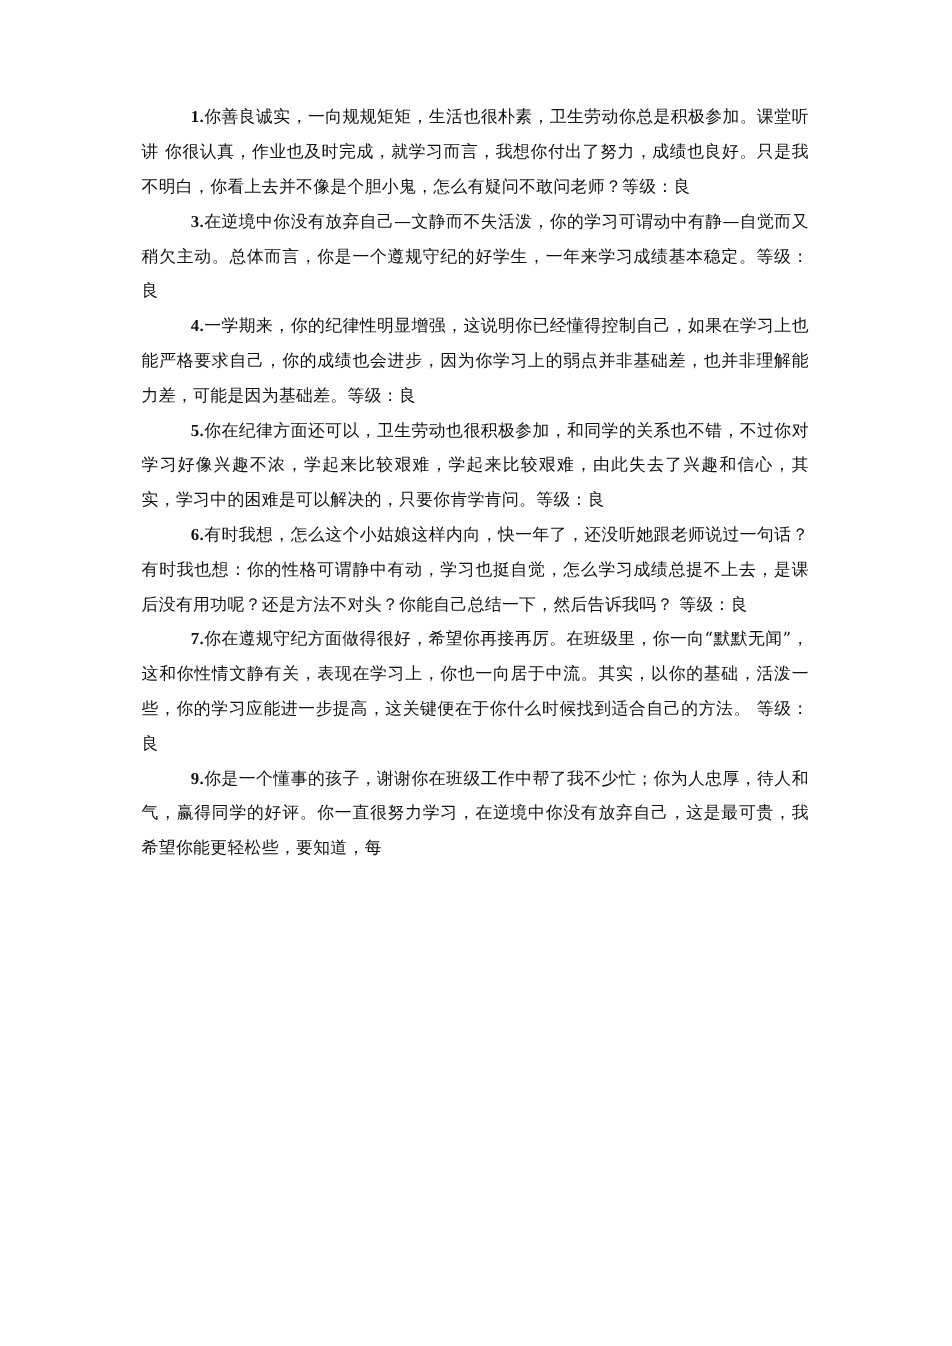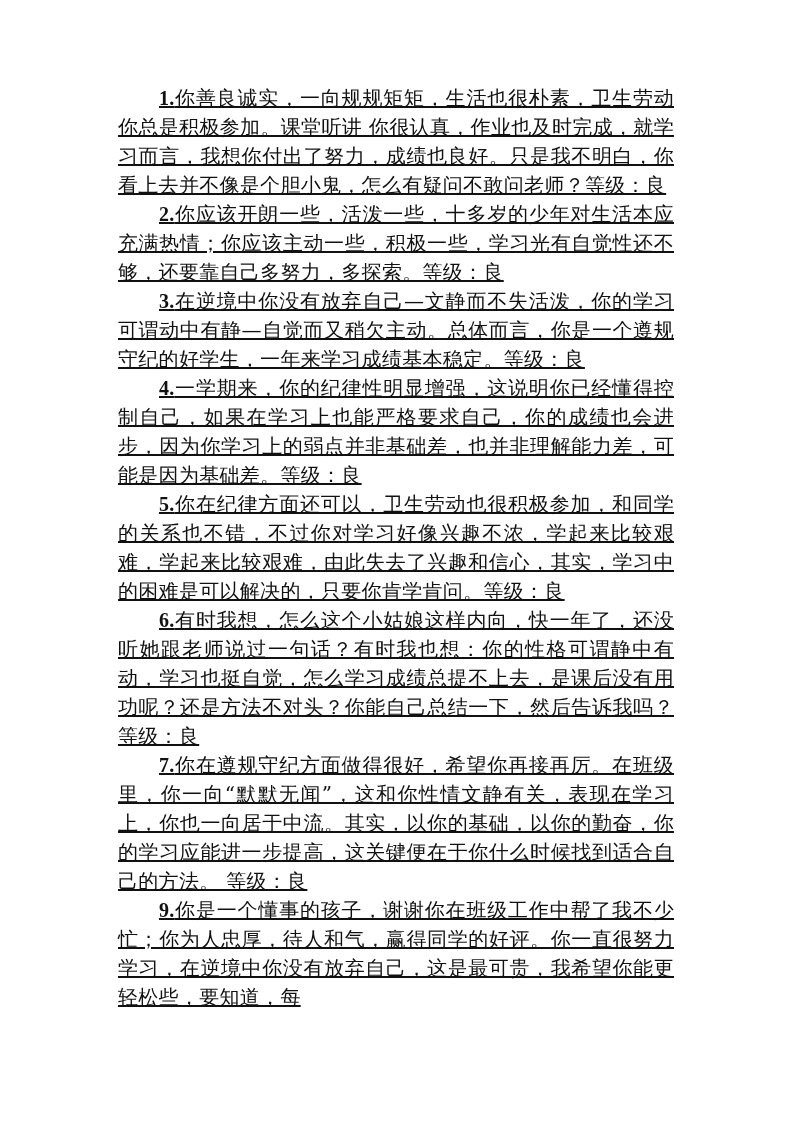--- a/index.html
+++ b/index.html
@@ -16,38 +16,36 @@
       color: #111111;
     }
     .page {
       position: absolute;
       left: 118px;
       top: 84px;
       width: 556px;
     }
     .para {
       margin: 0;
-      font-size: 20px;
+      font-size: 14px;
       line-height: 29px;
       text-indent: 41px;
       text-align: justify;
       text-justify: inter-character;
       letter-spacing: 0.3px;
-      text-decoration: underline;
     }
     .num {
       font-weight: bold;
       font-family: "Liberation Serif", "DejaVu Serif", serif;
     }
   </style>
 </head>
 <body>
 
 <div class="page">
   <p class="para"><span class="num">1.</span><span>你善良诚实，一向规规矩矩，生活也很朴素，卫生劳动你总是积极参加。课堂听讲 你很认真，作业也及时完成，就学习而言，我想你付出了努力，成绩也良好。只是我不明白，你看上去并不像是个胆小鬼，怎么有疑问不敢问老师？等级：良</span></p>
-  <p class="para"><span class="num">2.</span><span>你应该开朗一些，活泼一些，十多岁的少年对生活本应充满热情；你应该主动一些，积极一些，学习光有自觉性还不够，还要靠自己多努力，多探索。等级：良</span></p>
   <p class="para"><span class="num">3.</span><span>在逆境中你没有放弃自己—文静而不失活泼，你的学习可谓动中有静—自觉而又稍欠主动。总体而言，你是一个遵规守纪的好学生，一年来学习成绩基本稳定。等级：良</span></p>
   <p class="para"><span class="num">4.</span><span>一学期来，你的纪律性明显增强，这说明你已经懂得控制自己，如果在学习上也能严格要求自己，你的成绩也会进步，因为你学习上的弱点并非基础差，也并非理解能力差，可能是因为基础差。等级：良</span></p>
   <p class="para"><span class="num">5.</span><span>你在纪律方面还可以，卫生劳动也很积极参加，和同学的关系也不错，不过你对学习好像兴趣不浓，学起来比较艰难，学起来比较艰难，由此失去了兴趣和信心，其实，学习中的困难是可以解决的，只要你肯学肯问。等级：良</span></p>
   <p class="para"><span class="num">6.</span><span>有时我想，怎么这个小姑娘这样内向，快一年了，还没听她跟老师说过一句话？有时我也想：你的性格可谓静中有动，学习也挺自觉，怎么学习成绩总提不上去，是课后没有用功呢？还是方法不对头？你能自己总结一下，然后告诉我吗？ 等级：良</span></p>
-  <p class="para"><span class="num">7.</span><span>你在遵规守纪方面做得很好，希望你再接再厉。在班级里，你一向“默默无闻”，这和你性情文静有关，表现在学习上，你也一向居于中流。其实，以你的基础，以你的勤奋，你的学习应能进一步提高，这关键便在于你什么时候找到适合自己的方法。 等级：良</span></p>
+  <p class="para"><span class="num">7.</span><span>你在遵规守纪方面做得很好，希望你再接再厉。在班级里，你一向“默默无闻”，这和你性情文静有关，表现在学习上，你也一向居于中流。其实，以你的基础，活泼一些，你的学习应能进一步提高，这关键便在于你什么时候找到适合自己的方法。 等级：良</span></p>
   <p class="para"><span class="num">9.</span><span>你是一个懂事的孩子，谢谢你在班级工作中帮了我不少忙；你为人忠厚，待人和气，赢得同学的好评。你一直很努力学习，在逆境中你没有放弃自己，这是最可贵，我希望你能更轻松些，要知道，每</span></p>
 </div>
 
 </body></html>

